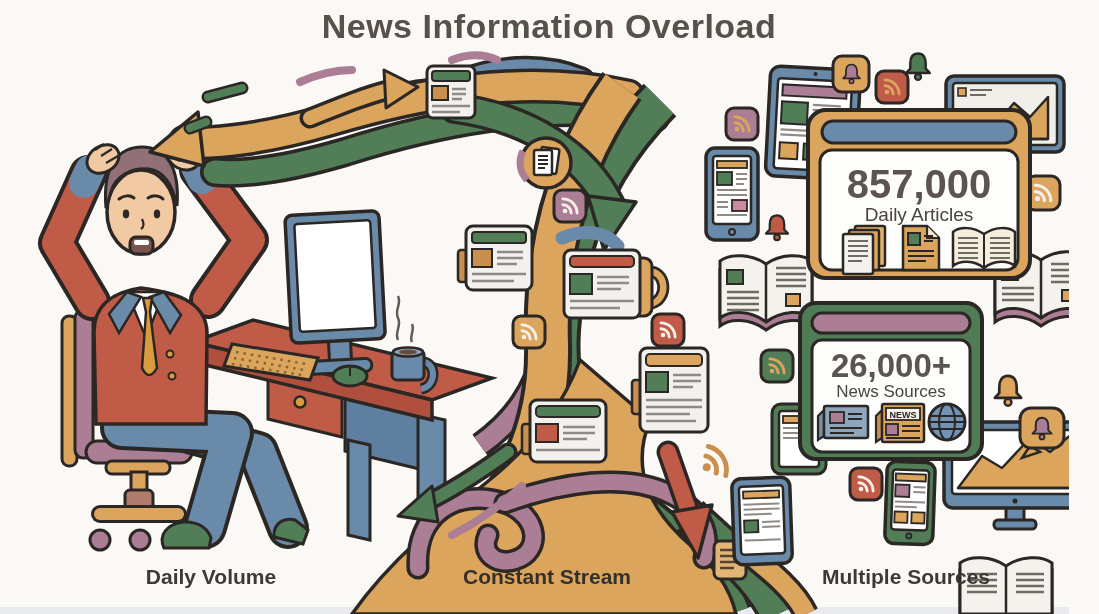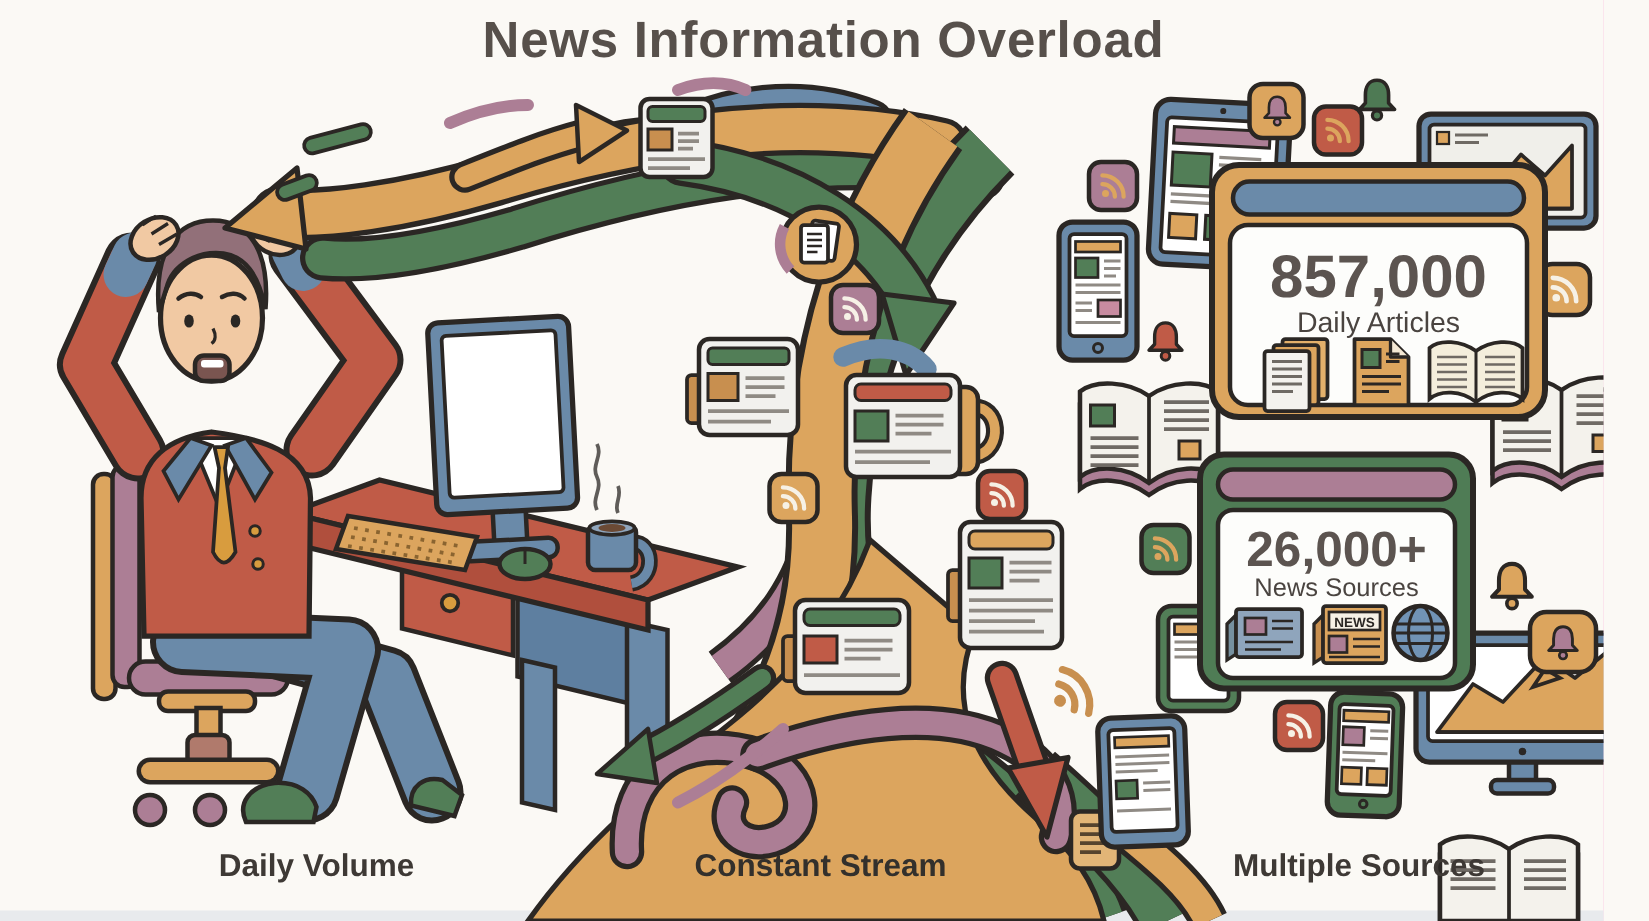--- a/index.html
+++ b/index.html
@@ -1,16 +1,16 @@
 <!DOCTYPE html>
 <html><head>
 <meta charset="utf-8">
 <style>
   html,body{margin:0;padding:0;background:#FBF9F5;}
-  .stage{position:relative;width:1069px;height:614px;overflow:hidden;background:#f9a8d4;
+  .stage{position:relative;width:1069px;height:614px;overflow:hidden;background:#be185d;
          font-family:"Liberation Sans",sans-serif;}
   svg text{font-family:"Liberation Sans",sans-serif;}
   .title-text{letter-spacing:.5px;}
 </style>
 </head>
 <body>
 
 <div class="stage">
 <svg width="1099" height="614" viewBox="0 0 1099 614">
   <defs>

